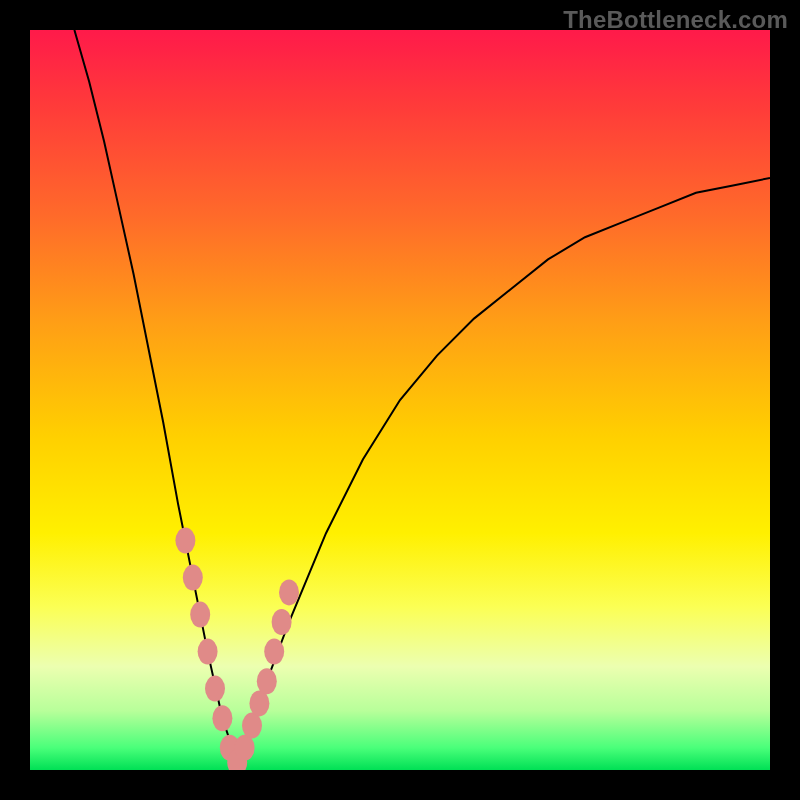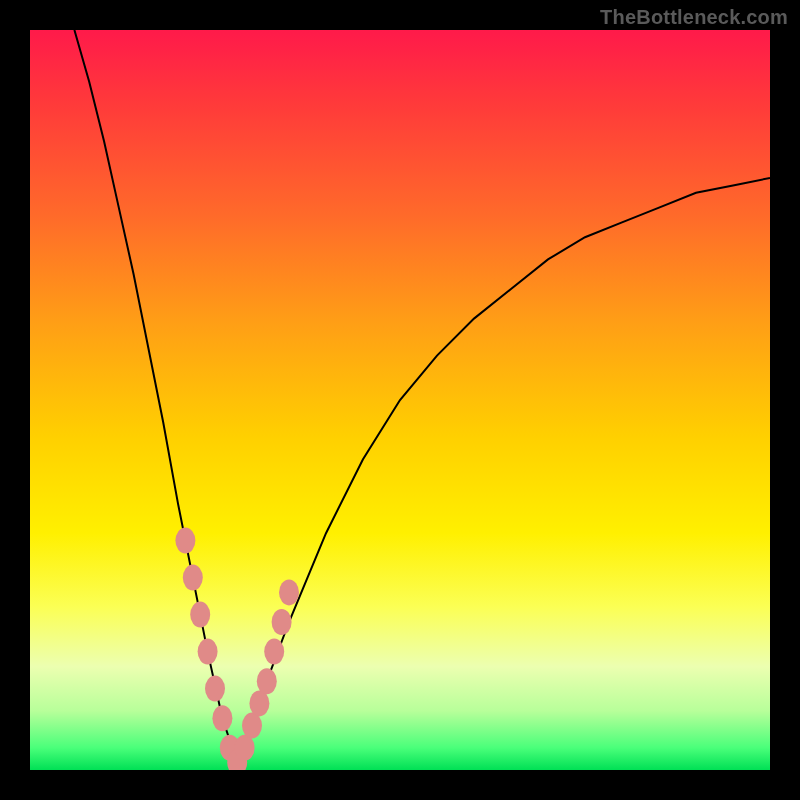--- a/index.html
+++ b/index.html
@@ -27,21 +27,21 @@
       #ecffb0 86%,
       #b8ff9a 92%,
       #4aff7a 97%,
       #00e055 100%);
   }
   .watermark {
     position: absolute;
     top: 6px;
     right: 12px;
     font-family: Arial, Helvetica, sans-serif;
-    font-size: 20px;
+    font-size: 24px;
     font-weight: 600;
     color: #5a5a5a;
     letter-spacing: 0.2px;
   }
   svg.curves {
     position: absolute;
     left: 0;
     top: 0;
     width: 740px;
     height: 740px;

